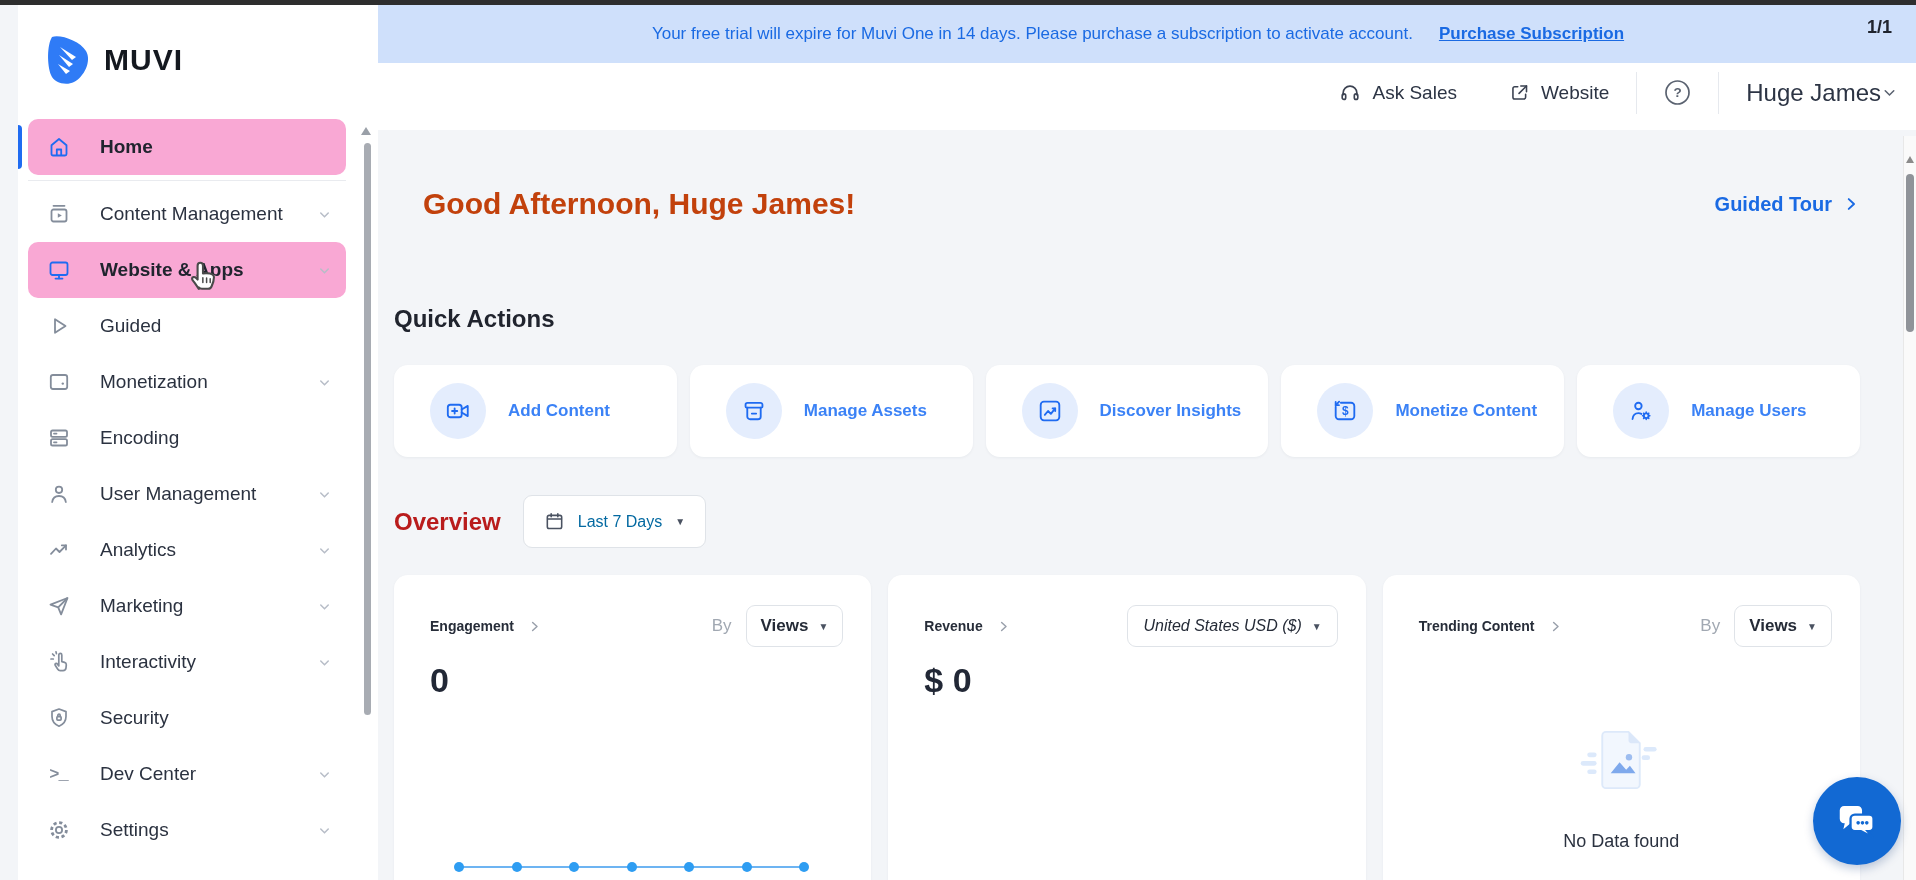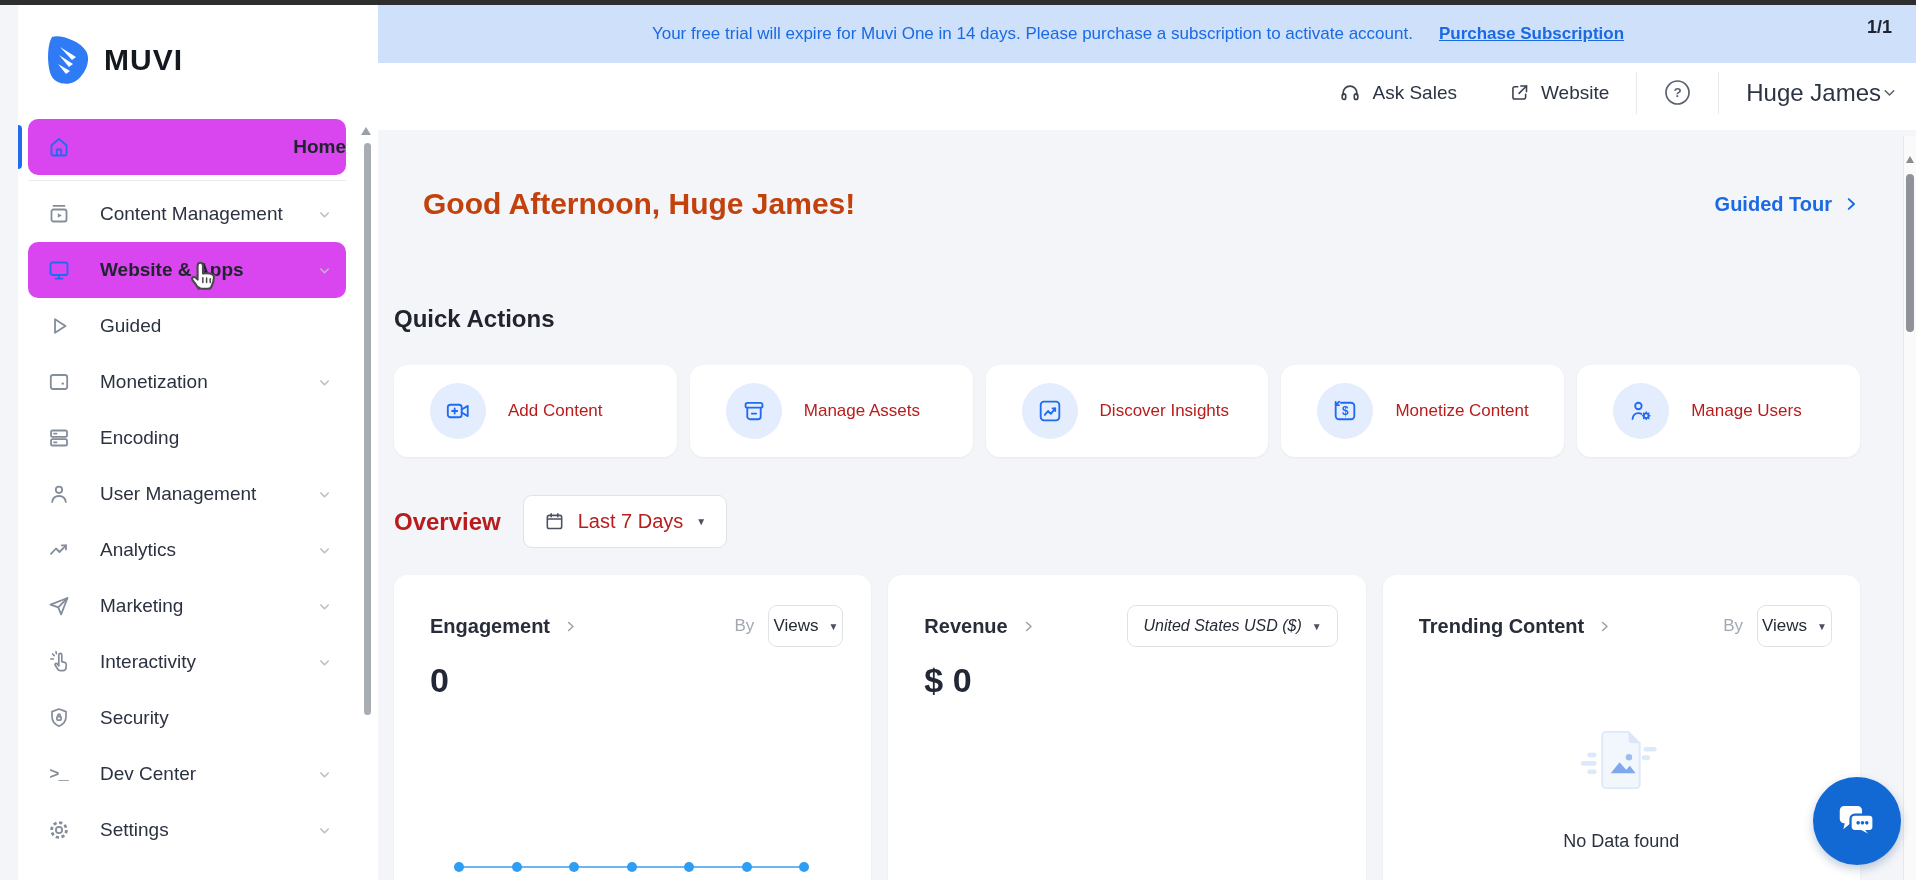--- a/index.html
+++ b/index.html
@@ -16,21 +16,21 @@
 
   
   .sidebar { position:absolute; top:5px; left:0; width:360px; bottom:0; background:#ffffff; z-index:60;margin-left:18px; }
   .logo-row { position:absolute; top:28px; left:28px; display:flex; align-items:center; gap:12px; }
   .logo-text { font-size:30px; font-weight:800; letter-spacing:1px; color:#14181f; }
   .nav { position:absolute; top:114px; left:0; right:0; }
   .nav-item { height:56px; display:flex; align-items:center; margin:0 32px 0 10px; padding-left:18px; border-radius:10px; cursor:pointer; }
   .nav-item .nicon { width:25px; height:25px; color:#848d9b; flex:0 0 25px; display:flex; align-items:center; justify-content:center; }
   .nav-item .nlabel { margin-left:29px; font-size:19px; font-weight:500; color:#2b3240; white-space:nowrap; }
   .nav-item .nchev { margin-left:auto; margin-right:14px; color:#b7bdc7; }
-  .nav-item.active { background:#d946ef;justify-content:space-between; }
+  .nav-item.active { background:#f9a8d4; }
   .nav-item.active .nicon { color:#1f6bf1; }
   .nav-item.active .nlabel { font-weight:600; color:#20242e; }
   .nav-divider { height:1px; background:#e9ebef; margin:5px 32px 5px 10px; }
   .active-bar { position:absolute; left:0; top:120px; width:4px; height:44px; background:#1f6bf1; border-radius:0 4px 4px 0; }
   .dev-glyph { font-family:"Liberation Mono", monospace; font-size:17px; font-weight:700; color:#848d9b; letter-spacing:-1px; }
 
   .side-scroll-arrow { position:absolute; right:7px; top:122px; width:0; height:0;
     border-left:5px solid transparent; border-right:5px solid transparent; border-bottom:8px solid #9aa0a8; }
   .side-scroll-thumb { position:absolute; right:7px; top:138px; width:7px; height:572px; background:#a8acb3; border-radius:4px; }
 
@@ -55,39 +55,39 @@
 
   .greet-row { display:flex; align-items:center; justify-content:space-between; }
   .greeting { font-size:30px; font-weight:800; color:#c2410c;margin-left:29px; }
   .guided { display:flex; align-items:center; gap:10px; color:#1a6ae3; font-size:20px; font-weight:600; cursor:pointer; }
 
   .qa-title { margin-top:84px; font-size:24px; font-weight:800; color:#20242e; }
   .qa-row { margin-top:32px; display:flex; gap:13px; }
   .qa-card { flex:1; height:92px; background:#fff; border-radius:14px; display:flex; align-items:center;
     padding-left:36px; gap:22px; box-shadow:0 1px 3px rgba(20,30,60,.05); cursor:pointer; }
   .qa-circle { width:56px; height:56px; border-radius:50%; background:#e4edfd; display:flex; align-items:center; justify-content:center; color:#1f6bf1; }
-  .qa-label { font-size:17px; font-weight:400; color:#b91c1c; }
+  .qa-label { font-size:17px; font-weight:700; color:#3b82f6; }
 
   .ov-row { margin-top:38px; display:flex; align-items:center; gap:22px; }
   .ov-title { font-size:24px; font-weight:800; color:#b91c1c; }
   .range-btn { height:53px; background:#fff; border:1px solid #dfe3e8; border-radius:9px;
     display:flex; align-items:center; gap:13px; padding:0 20px; cursor:pointer; }
-  .range-btn .rlabel { font-size:20px; color:#b91c1c; }
+  .range-btn .rlabel { font-size:16px; color:#0369a1; }
   .caret { font-size:10px; color:#4a5261; }
 
   .cards-row { margin-top:27px; display:flex; gap:17px; }
   .stat-card { flex:1; background:#fff; border-radius:14px; height:430px; position:relative;
     padding:30px 28px 0 36px; box-shadow:0 1px 3px rgba(20,30,60,.05); overflow:hidden; }
   .card-head { display:flex; align-items:center; }
-  .card-title { font-size:20px; font-weight:600; color:#272d39; display:flex; align-items:center; gap:13px; cursor:pointer; }
+  .card-title { font-size:14px; font-weight:600; color:#272d39; display:flex; align-items:center; gap:13px; cursor:pointer; }
   .card-title .tchev { color:#9aa1ac; }
   .card-head .spacer { flex:1; }
   .by-label { color:#a1a8b2; font-size:17px; margin-right:14px; }
   .mini-select { height:42px; background:#fff; border:1px solid #dfe3e8; border-radius:9px;
-    display:flex; align-items:center; gap:10px; padding:0 4px; font-size:17px; font-weight:400; color:#252b37; cursor:pointer; }
+    display:flex; align-items:center; gap:10px; padding:0 14px; font-size:17px; font-weight:700; color:#252b37; cursor:pointer; }
   .mini-select.currency { font-weight:500; font-size:16px; padding:13px 15px;font-style:italic; }
   .big-value { margin-top:14px; font-size:34px; font-weight:800; color:#222836; }
 
   .flatline { position:absolute; left:60px; right:62px; top:287px; height:10px; display:flex;
     align-items:center; justify-content:space-between; }
   .flatline .axis { position:absolute; left:4px; right:4px; top:4px; height:2px; background:#6db4f2; }
   .flatline .dot { width:10px; height:10px; border-radius:50%; background:#2e9df2; position:relative; z-index:2; }
 
   .empty-wrap { position:absolute; left:0; right:0; top:140px; display:flex; flex-direction:column; align-items:center; gap:26px; }
   .empty-text { font-size:18px; color:#2b3240; }

